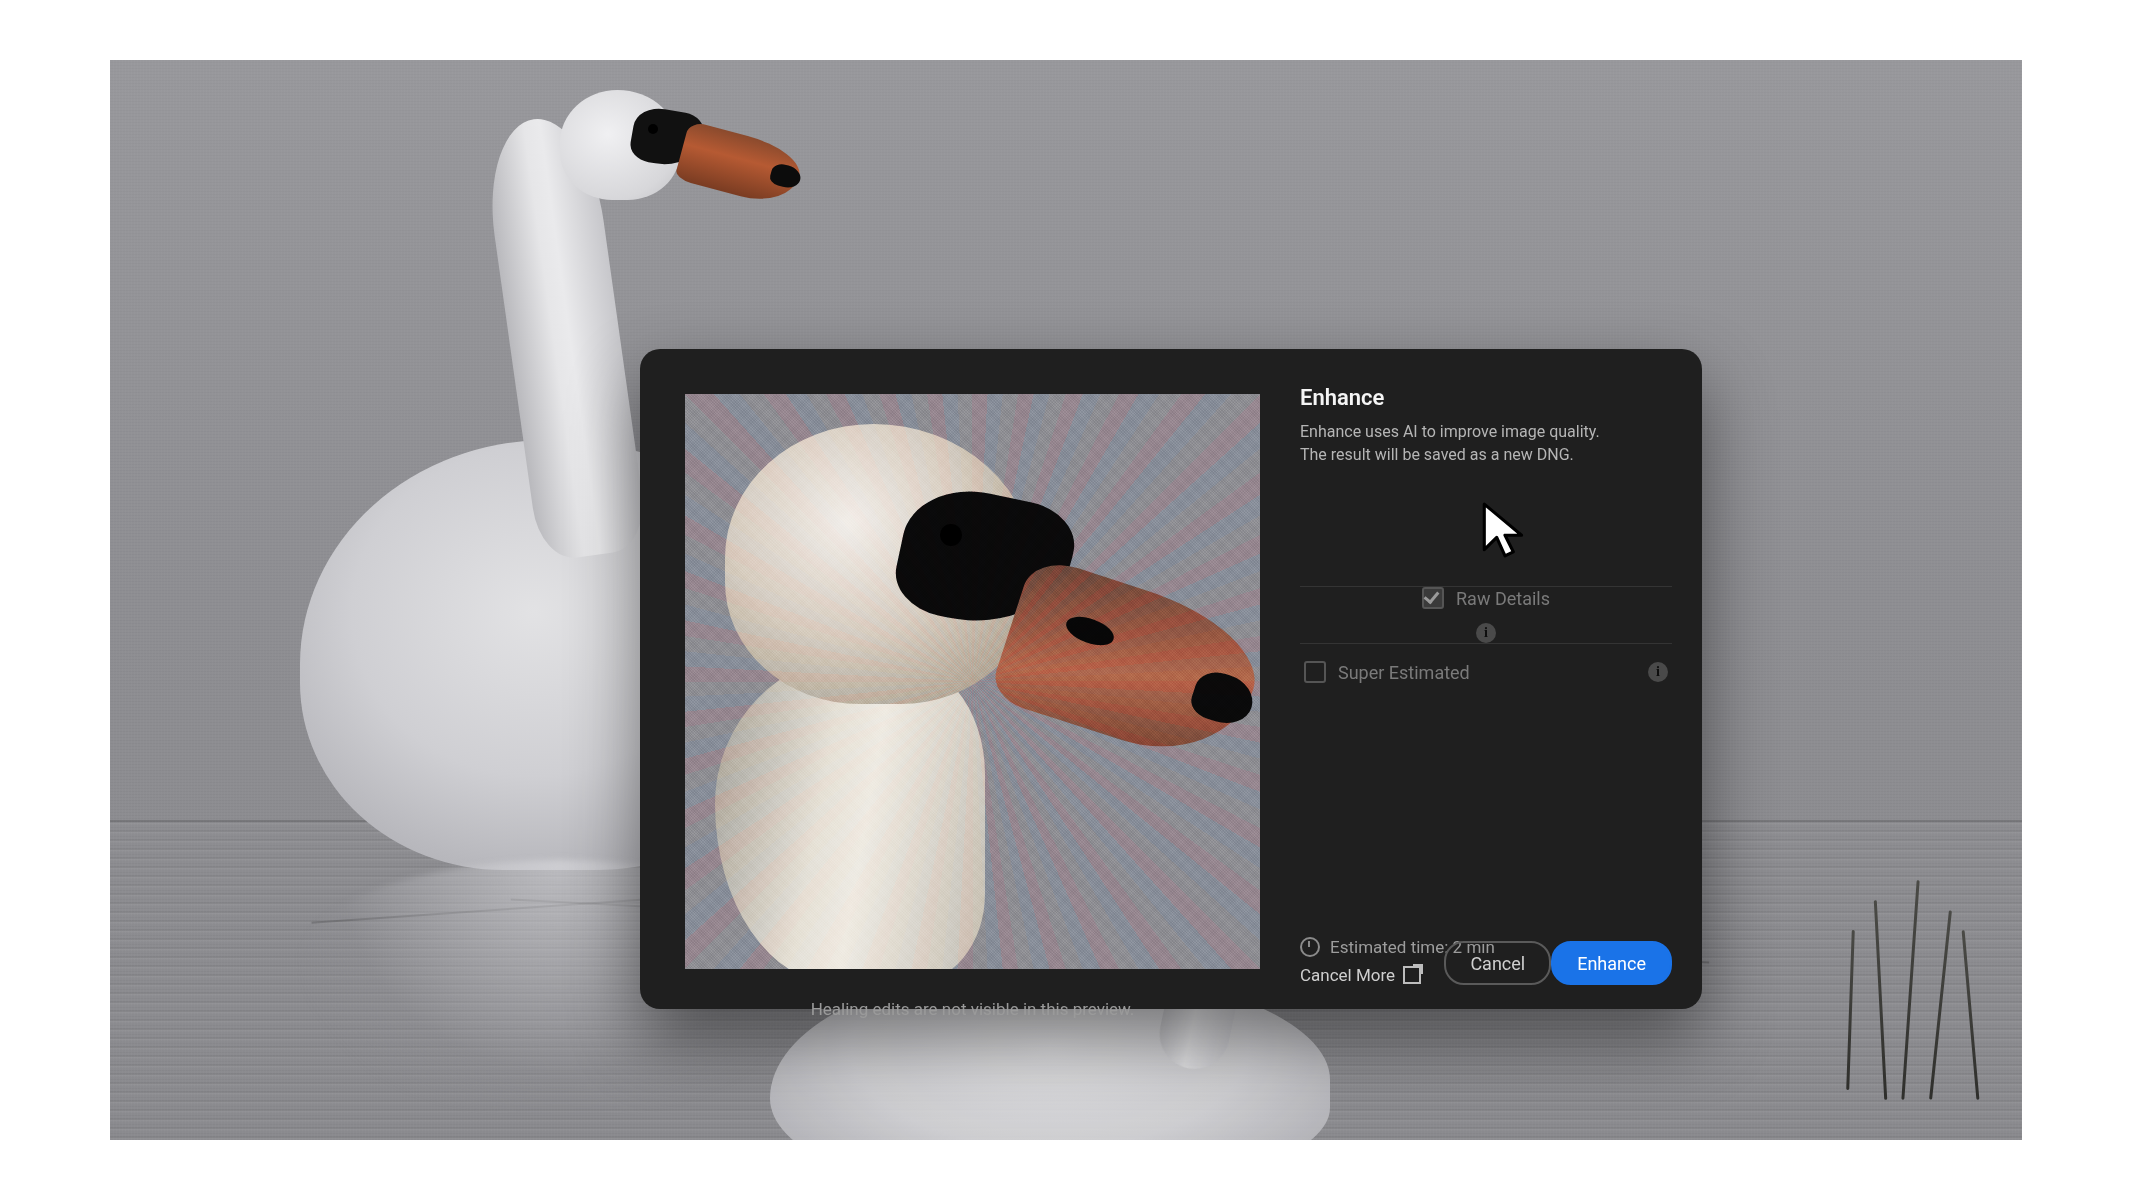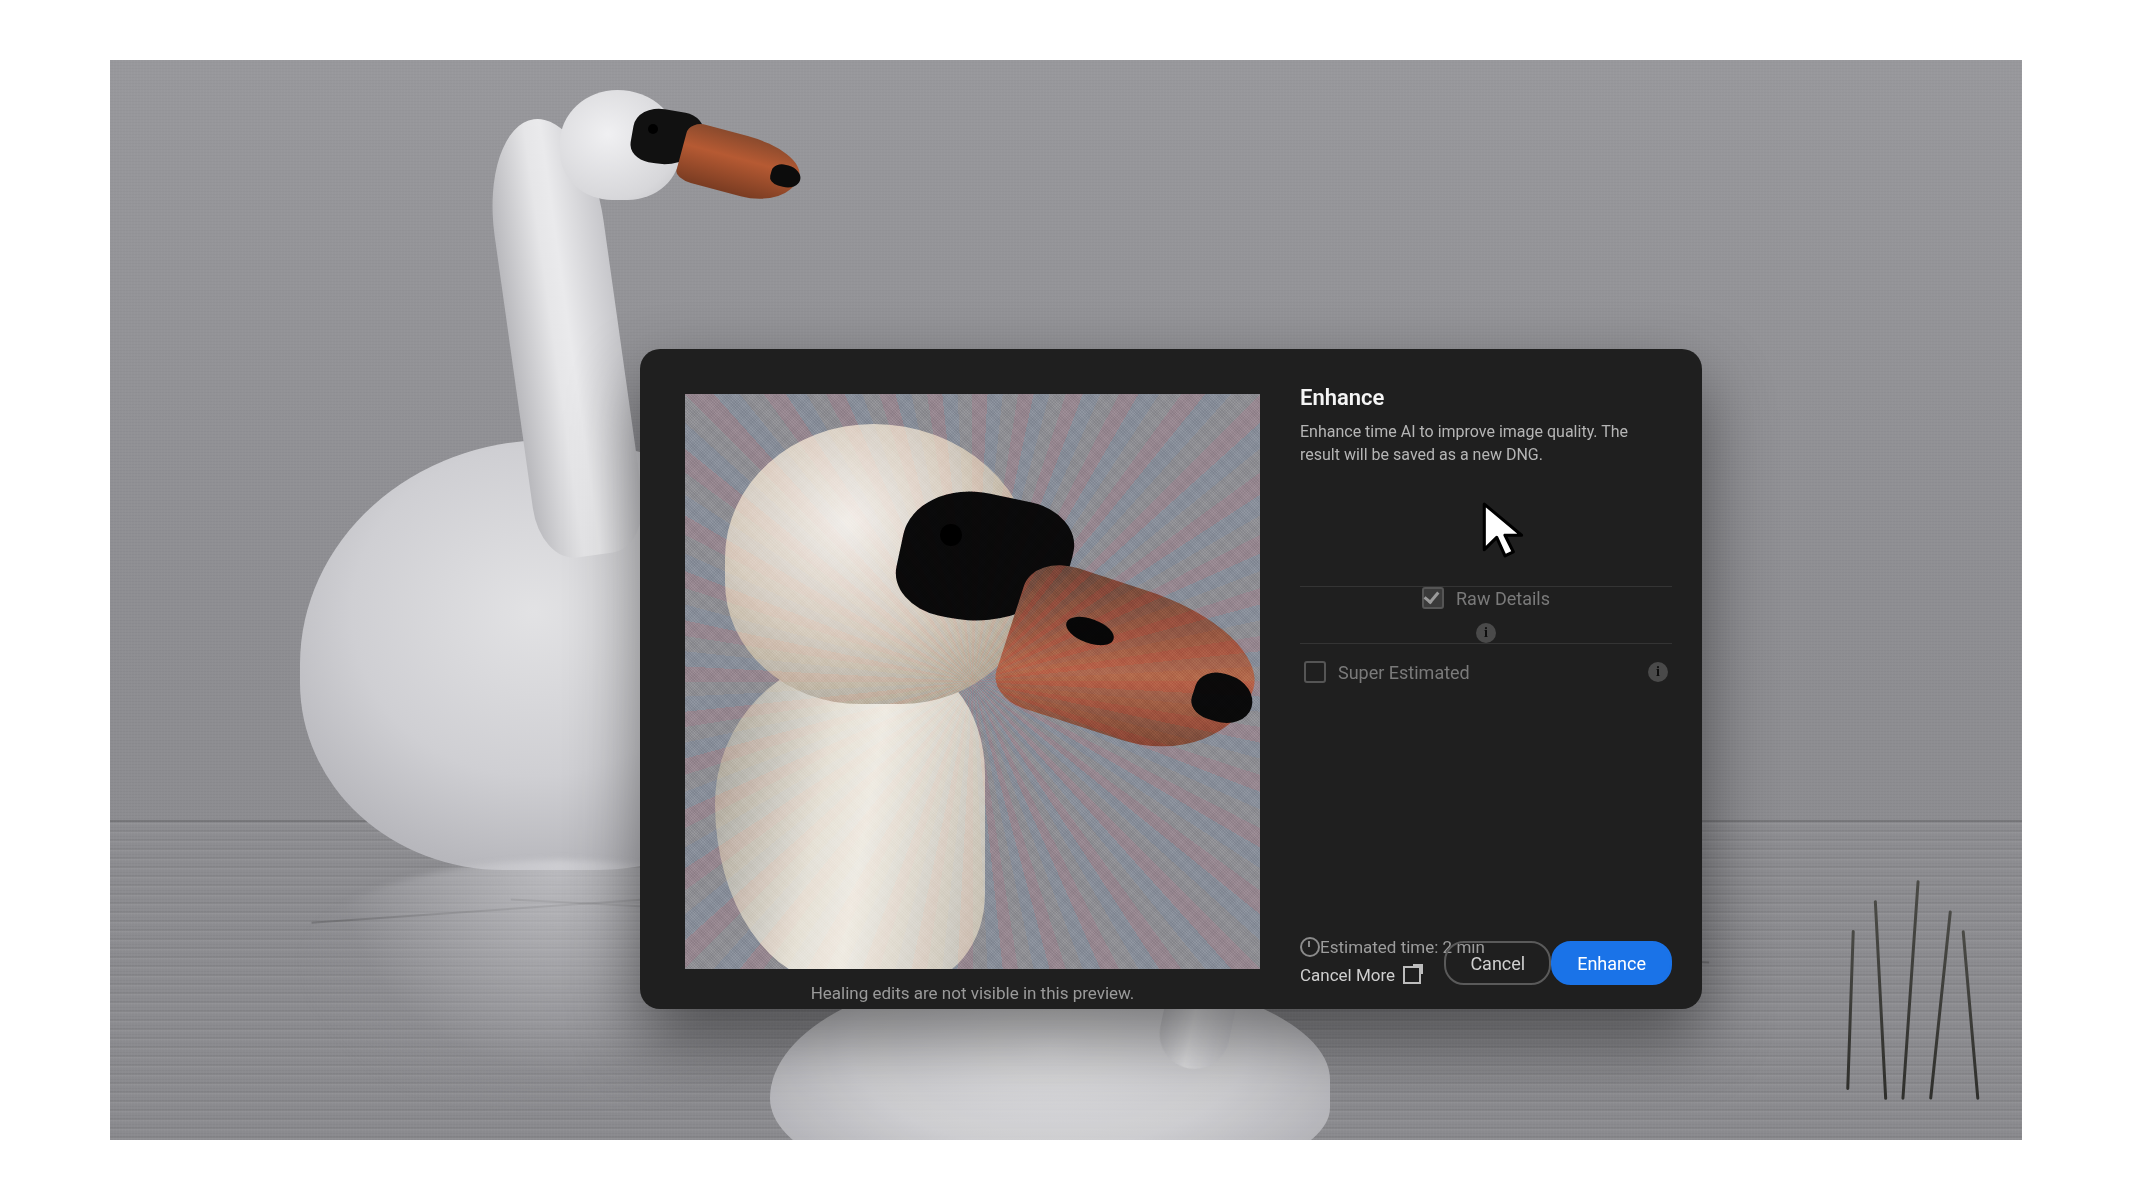--- a/index.html
+++ b/index.html
@@ -272,21 +272,21 @@
     width: 50px; height: 24px;
     background: #070707;
     border-radius: 50%;
     transform: rotate(20deg);
   }
 
   .preview-caption {
     text-align: center;
     color: #9a9a9a;
     font-size: 17px;
-    margin-top: 14px;
+    margin-top: 30px;
   }
 
   .side-col {
     position: absolute;
     left: 660px;
     top: 36px;
     right: 30px;
     bottom: 24px;
   }
   .side-col h3 {
@@ -350,20 +350,21 @@
     font-family: Georgia, serif;
   }
 
   .bottom {
     position: absolute;
     left: 0; right: 0; bottom: 0;
   }
   .est {
     display: flex;
     align-items: center;
+    gap: 10px;
     color: #9c9c9c;
     font-size: 17px;
   }
   .est .clock-icon {
     width: 16px; height: 16px;
     border: 2px solid #8a8a8a;
     border-radius: 50%;
     position: relative;
   }
   .est .clock-icon::after {
@@ -521,21 +522,21 @@
         <div class="plores"></div>
         <div class="pbeak"></div>
         <div class="pnostril"></div>
         <div class="peye"></div>
       </div>
       <div class="preview-caption">Healing edits are not visible in this preview.</div>
     </div>
 
     <div class="side-col">
       <h3>Enhance</h3>
-      <div class="desc">Enhance time AI to improve image quality. The result will be saved as a new DNG.</div>
+      <div class="desc">Enhance uses AI to improve image quality. The result will be saved as a new DNG.</div>
 
       <div class="option-row first">
         <span class="lbl">
           <span class="chk checked"></span>
           <span>Raw Details</span>
         </span>
         <span class="info-icon">i</span>
       </div>
 
       <div class="option-row">

